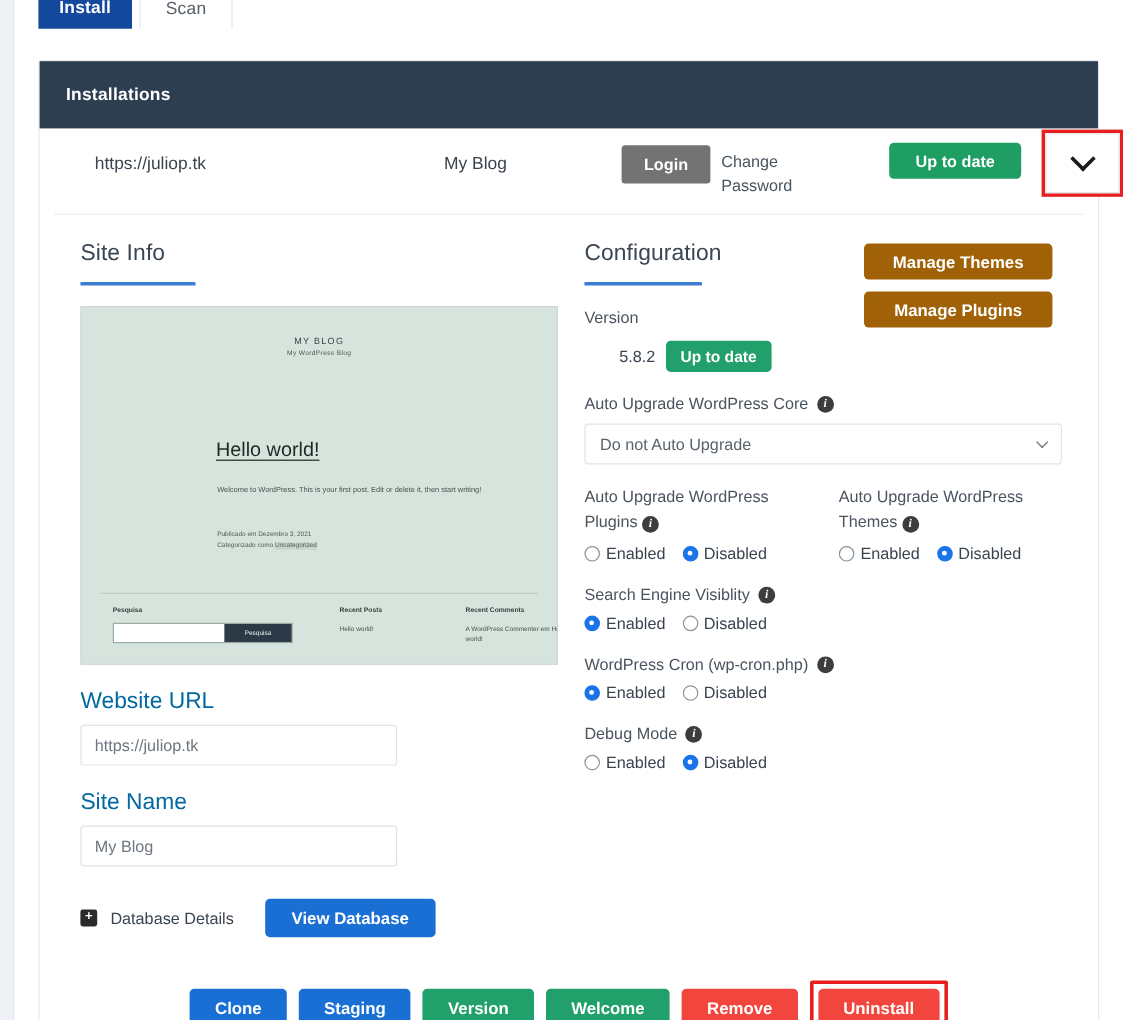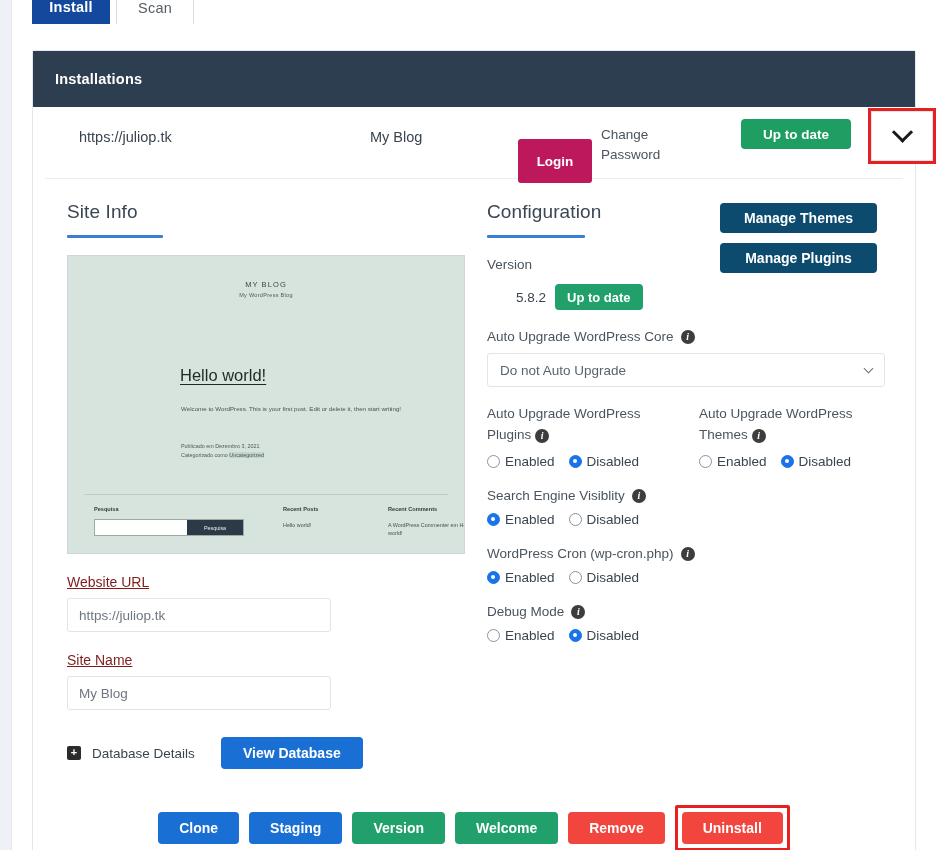--- a/index.html
+++ b/index.html
@@ -75,25 +75,25 @@
   .inst-url {
     position: absolute; left: 34px; top: 22px;
     font-size: 14.5px; color: #3a4450;
   }
   .inst-name {
     position: absolute; left: 325px; top: 22px;
     font-size: 14.5px; color: #3a4450;
   }
   .btn-login {
     position: absolute; left: 473px; top: 14px;
-    width: 74px; height: 44px;
-    background: #be185d; color: #fff;
+    width: 74px; height: 32px;
+    background: #737373; color: #fff;
     border: none; border-radius: 3px;
     font-size: 13.5px; font-weight: 600;
-    font-family: inherit; cursor: pointer; margin-top: 18px;
+    font-family: inherit; cursor: pointer;
   }
   .change-pass {
     position: absolute; left: 556px; top: 18px;
     width: 80px;
     font-size: 13.5px; color: #4a545f; line-height: 20px;
     cursor: pointer;
   }
   .btn-uptodate-row {
     position: absolute; left: 696px; top: 12px;
     width: 110px; height: 30px;
@@ -191,23 +191,22 @@
   }
   .pv-search-in { flex: 1; background: #ffffff; }
   .pv-search-btn {
     width: 56px; background: #2c3947; color: #e9edf0;
     font-size: 5.4px; display: flex; align-items: center; justify-content: center;
     filter: blur(.3px);
   }
 
   
   .field-label {
-    font-size: 14px; color: #7f1d1d;
+    font-size: 19px; color: #0369a1;
     margin: 20px 0 8px 0;
-    text-decoration: underline;
   }
   .field-input {
     width: 264px; height: 34px;
     border: 1px solid #e0e4ea; border-radius: 3px;
     background: #fff;
     padding: 0 11px;
     font-size: 13.5px; color: #6e7680;
     font-family: inherit;
   }
 
@@ -233,21 +232,21 @@
     font-family: inherit; cursor: pointer;
   }
 
   
   .manage-btns {
     position: absolute; right: 34px; top: 10px;
     display: flex; flex-direction: column; gap: 10px; align-items: flex-end;
   }
   .btn-manage {
     width: 157px; height: 30px;
-    background: #0c4a6e; color: #fff;
+    background: #a16207; color: #fff;
     border: none; border-radius: 4px;
     font-size: 14px; font-weight: 600;
     font-family: inherit; cursor: pointer;
   }
   .cfg-label {
     font-size: 13.5px; color: #4a545f;
     margin-top: 19px; display: flex; align-items: center; gap: 7px;
   }
   .version-row { display: flex; align-items: center; gap: 9px; margin-top: 12px; margin-left: 29px; }
   .version-num { font-size: 13.5px; color: #3a4450; }

